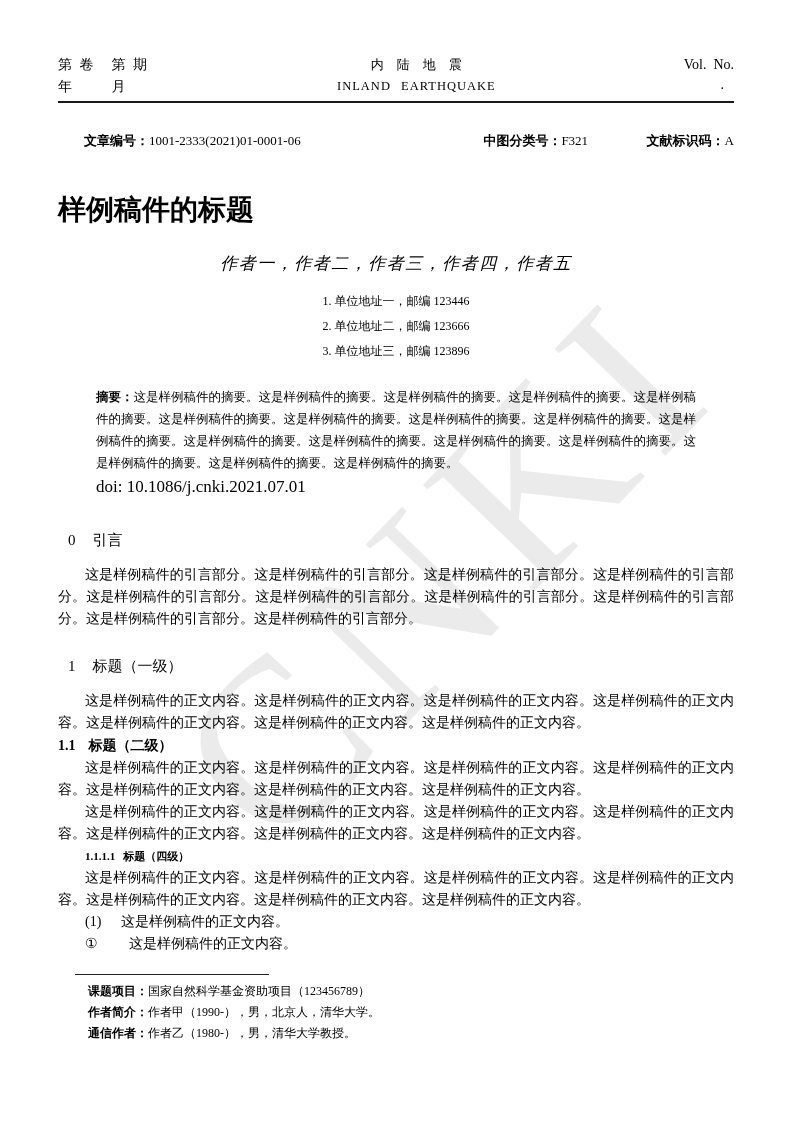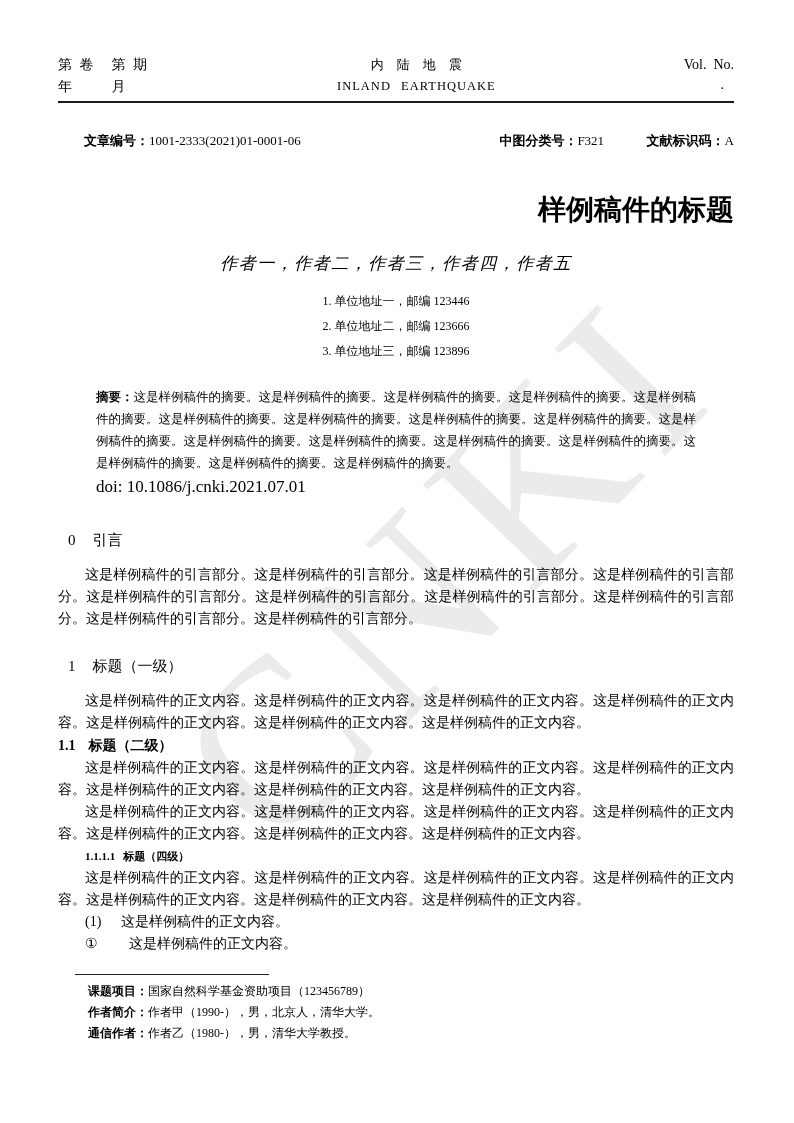--- a/index.html
+++ b/index.html
@@ -27,23 +27,23 @@
   .hdr-right { text-align:right; }
   .hdr-right div { white-space:pre; }
   .hdr-right .dot { padding-right:10px; line-height:18px; }
   .rule { border-bottom:2.5px solid #1a1a1a; margin-top:3px; }
 
   .lab { font-family:"Liberation Sans","DejaVu Sans",sans-serif; font-weight:700; }
 
   
   .meta { display:flex; margin-top:13px; font-size:13px; }
   .meta .grp { white-space:pre; }
-  .meta-right { margin-left:auto; display:flex; gap:10px; }
+  .meta-right { margin-left:auto; display:flex; gap:26px; }
 
-  .title { margin:24px 0 0 0; text-align:right; font-family:"Liberation Sans","DejaVu Sans",sans-serif; font-weight:700; font-size:28px; line-height:40px; }
+  .title { margin:24px 0 0 0; text-align:left; font-family:"Liberation Sans","DejaVu Sans",sans-serif; font-weight:700; font-size:28px; line-height:40px; }
   .authors { margin-top:22px; text-align:center; font-size:17px; font-style:italic; letter-spacing:1.5px; }
   .affils { margin-top:14px; text-align:center; font-size:12px; line-height:25px; }
 
   .abstract { margin:22px 38px 0 38px; font-size:12.5px; line-height:22px; text-align:justify; }
   .keywords { margin:14px 38px 0 38px; font-size:13px; line-height:22px; }
   .doi { margin:4px 38px 0 38px; font-size:17px; line-height:18px; }
 
   .h1 { margin:32px 0 12px 10px; font-family:"Liberation Sans","DejaVu Sans",sans-serif; font-weight:400; font-size:15px; line-height:24px; }
   .h1 .num { font-family:"Liberation Serif","DejaVu Serif",serif; margin-right:17px; }
   .h1.tight { margin-top:24px; }

